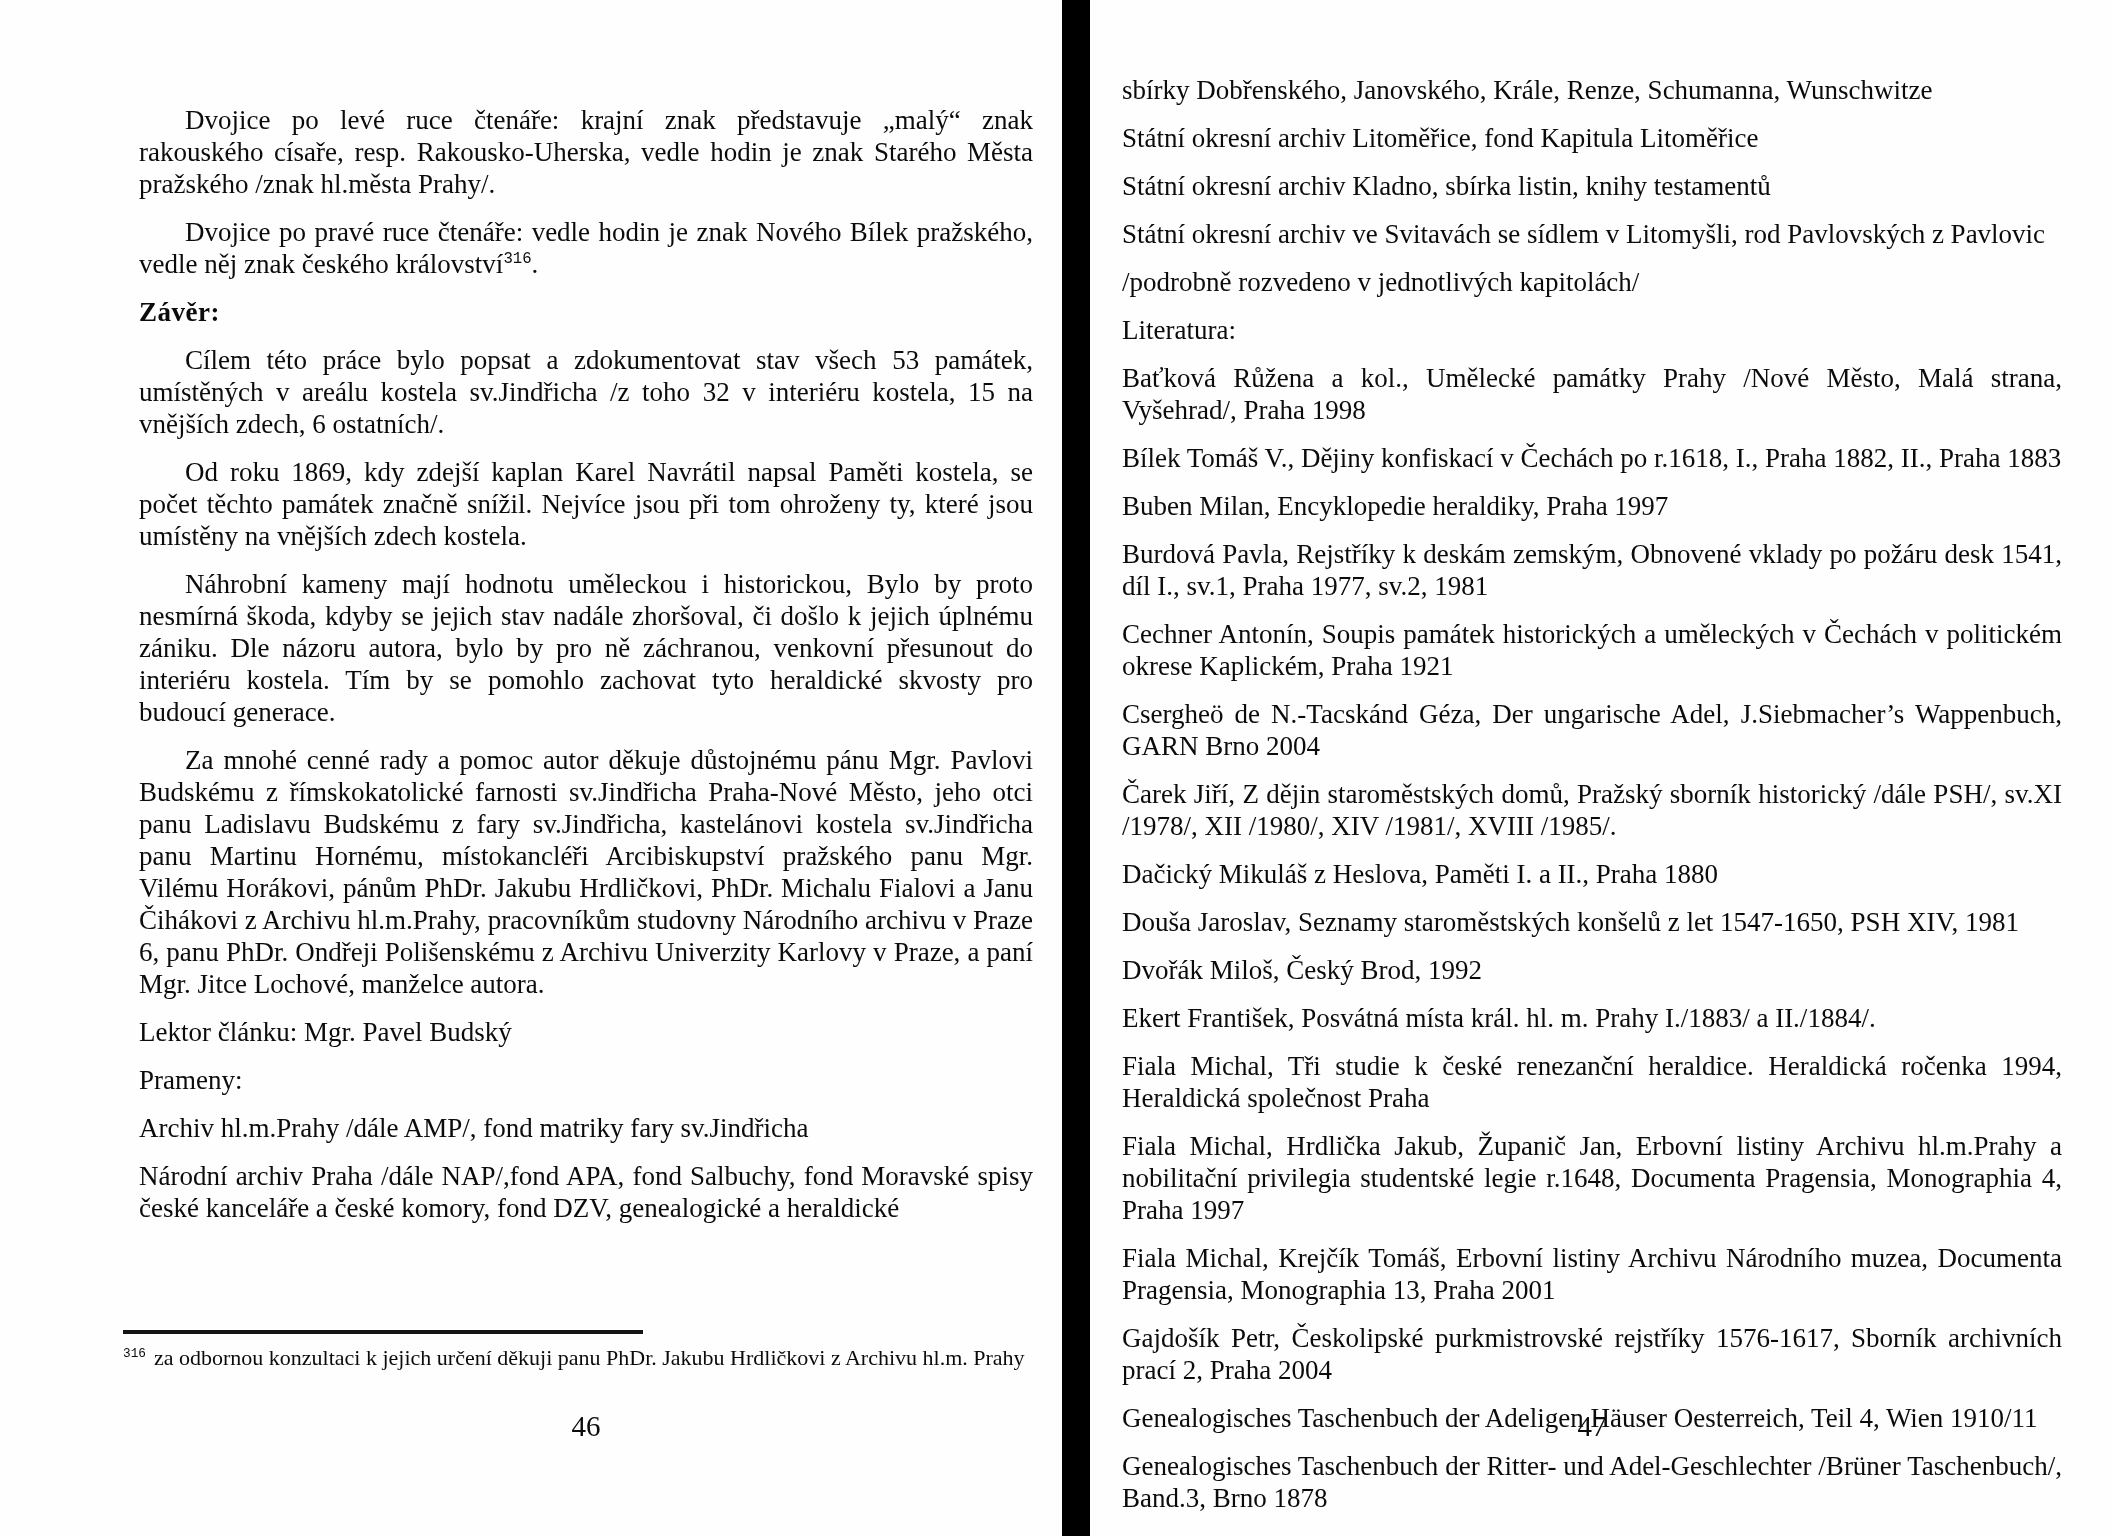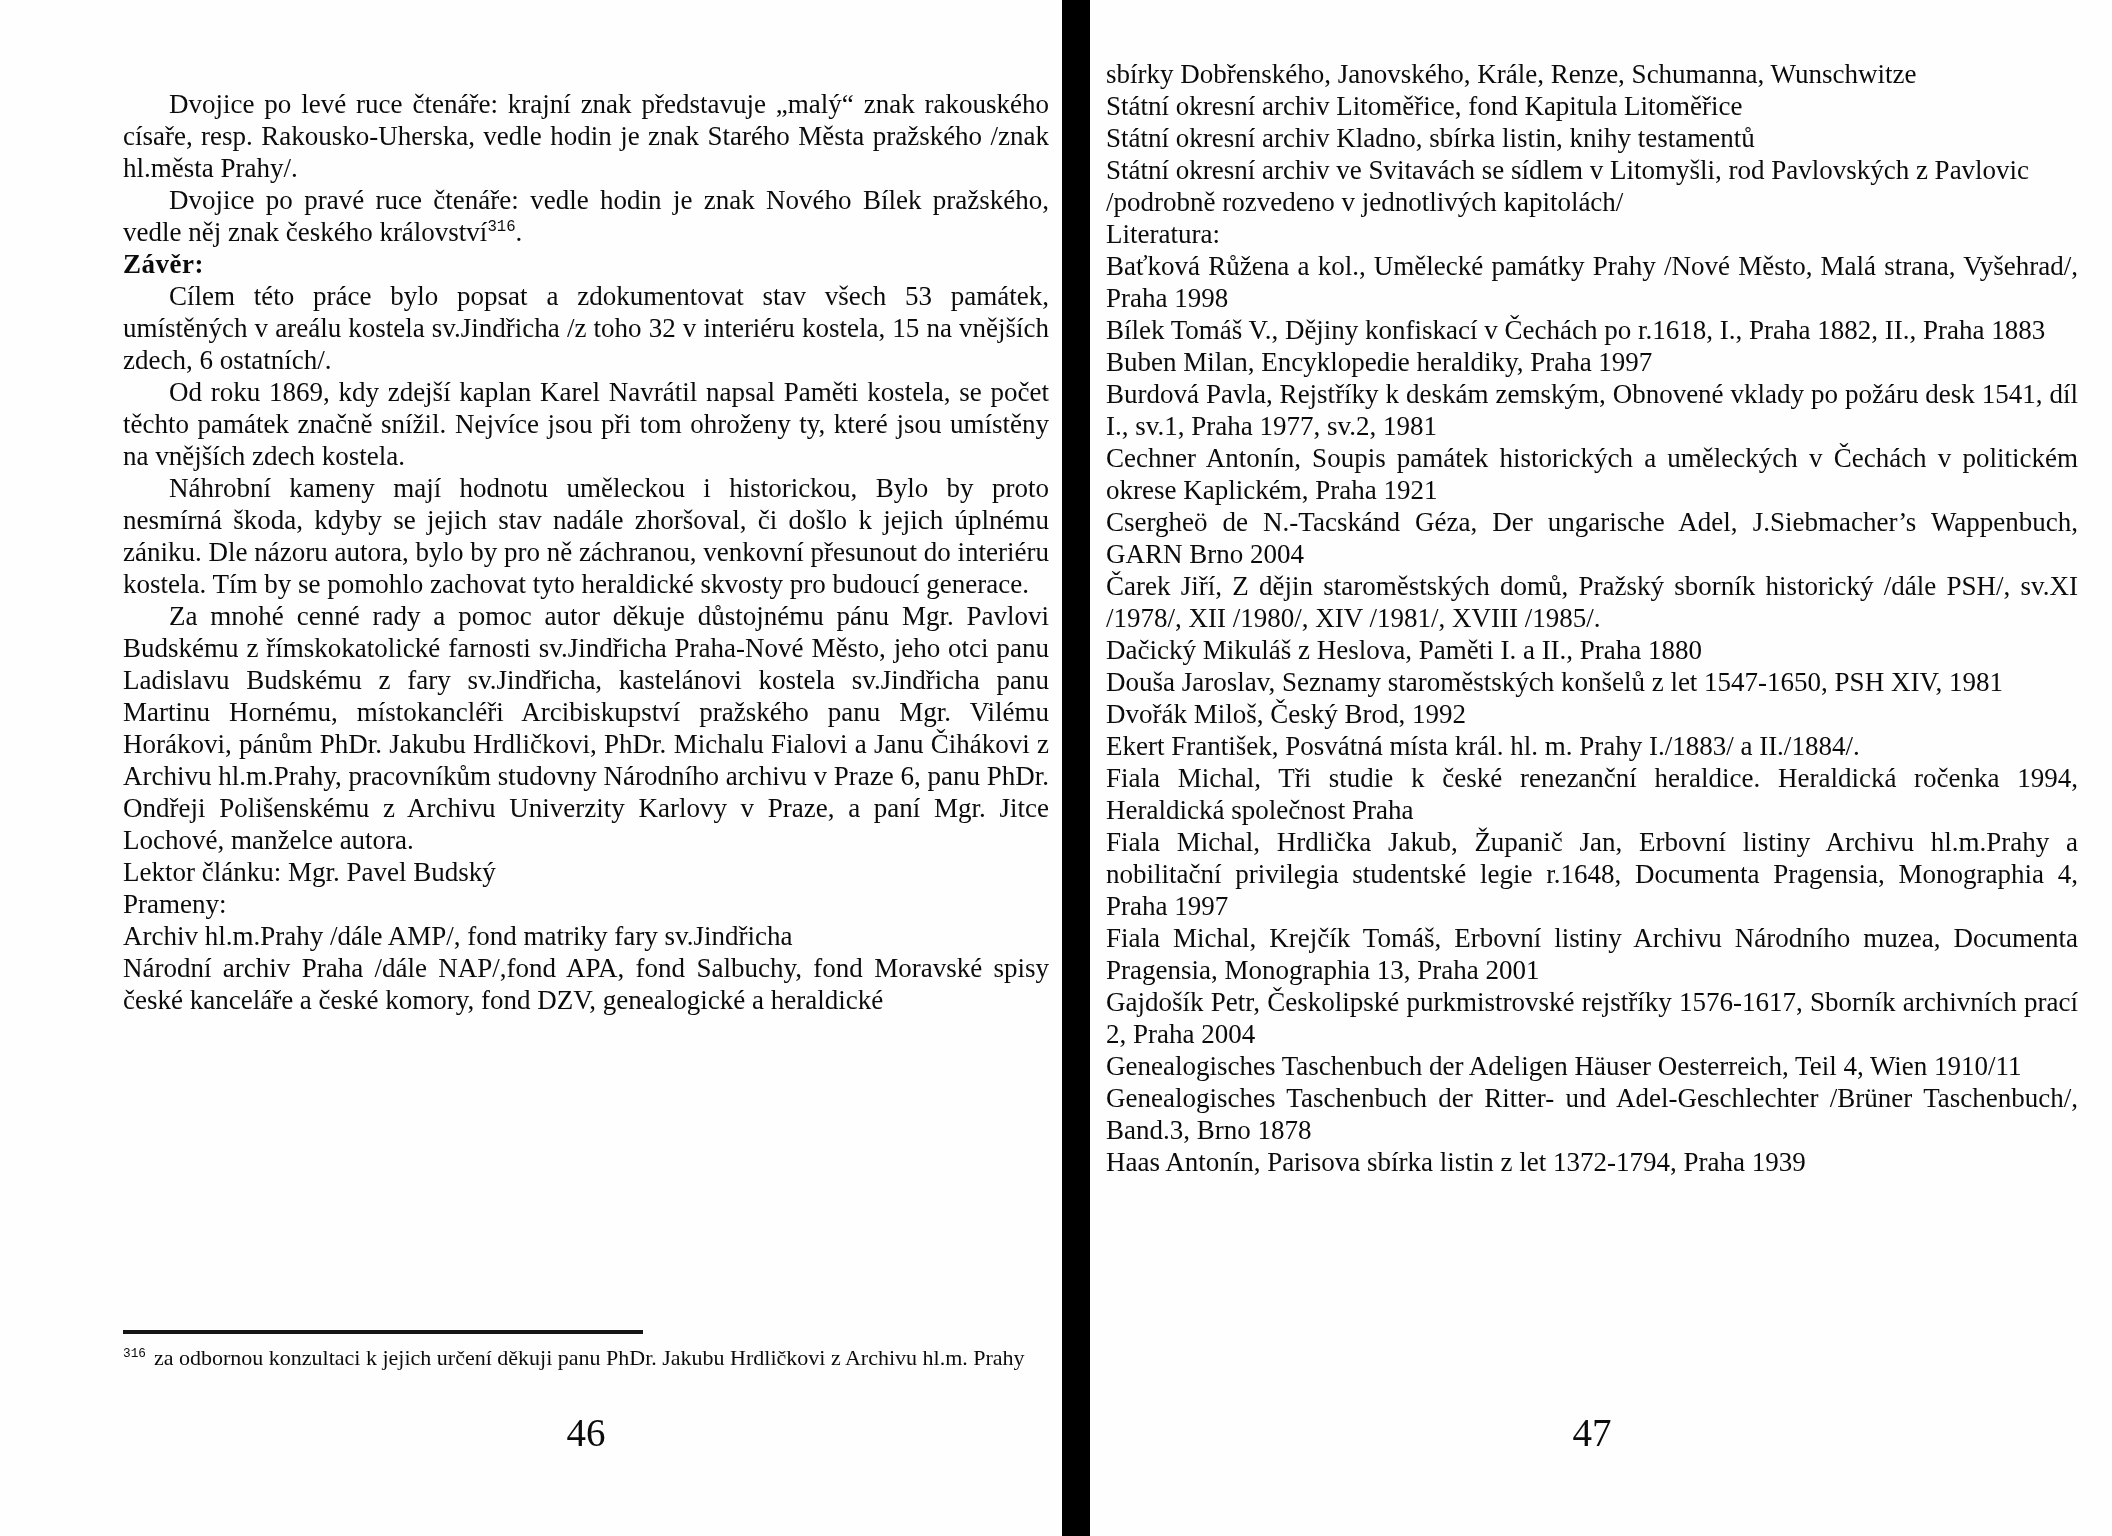--- a/index.html
+++ b/index.html
@@ -8,34 +8,34 @@
     position:relative;
     width:2112px;height:1536px;
     background:#fefefe;
     font-family:"Liberation Serif", serif;
     color:#0b0b0b;
     overflow:hidden;
   }
   .col{position:absolute;text-align:justify;}
   .left-col{left:123px;top:88px;width:926px;font-size:27px;line-height:32px;}
   .right-col{left:1106px;top:58px;width:972px;font-size:27px;line-height:32px;}
-  .col p{margin:0;}
+  .col p{margin:16px;}
   .indent{text-indent:46px;}
   .gap-large{margin-top:90px;}
   .gap-small{margin-top:55px;}
   .col b{font-weight:bold;letter-spacing:0.5px;}
   sup{font-size:0.58em;line-height:0;vertical-align:super;font-family:Liberation Mono, monospace;}
   .binding{position:absolute;left:1062px;top:0;width:28px;height:1536px;background:#000;}
   .footnote-rule{position:absolute;left:123px;top:1330px;width:520px;height:4px;background:#151515;}
   .footnote{
     position:absolute;left:123px;top:1344px;width:930px;
     font-size:22px;line-height:28px;text-align:justify;
   }
   .footnote sup{margin-right:8px;}
-  .pagenum{position:absolute;font-size:39px;text-align:center;}
+  .pagenum{position:absolute;font-size:29px;text-align:center;}
   .pagenum-left{left:123px;width:926px;top:1410px;}
   .pagenum-right{left:1106px;width:972px;top:1410px;}
 </style>
 </head>
 <body>
 
 <div class="scan">
 
   <div class="col left-col">
       <p class="indent"><span>Dvojice po levé ruce čtenáře: krajní znak představuje „malý“ znak rakouského císaře, resp. Rakousko-Uherska, vedle hodin je znak Starého Města pražského /znak hl.města Prahy/.</span></p>

